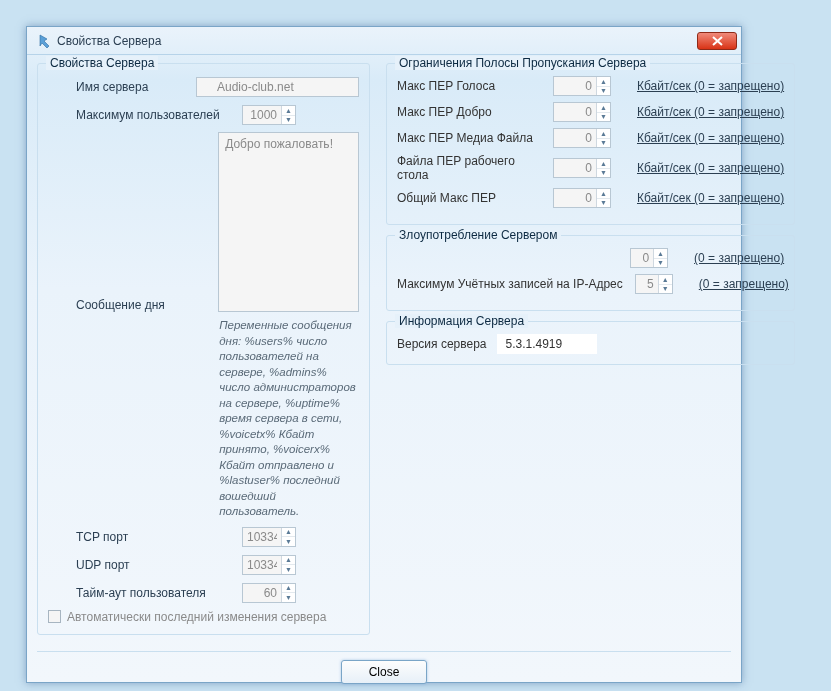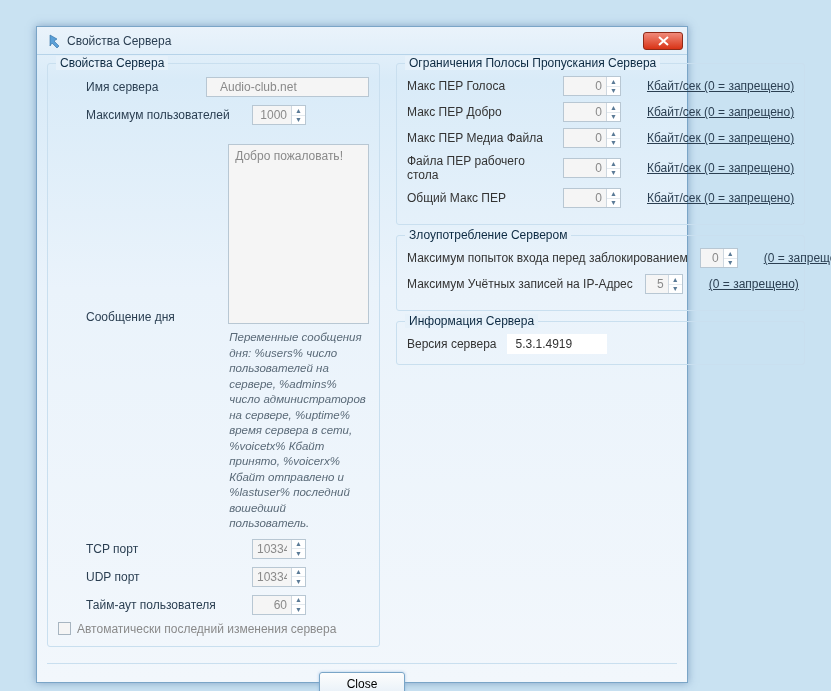--- a/index.html
+++ b/index.html
@@ -8,23 +8,23 @@
     font-family: "Segoe UI", Tahoma, sans-serif;
     font-size: 12px;
     color: #333;
     background: #c9e2f2;
     width: 831px;
     height: 691px;
     overflow: hidden;
   }
   .window {
     position: absolute;
-    left: 36px;
+    left: 26px;
     top: 26px;
-    width: 652px;
+    width: 716px;
     height: 657px;
     background: linear-gradient(#eaf3fb, #d9ebf8 8%, #eaf3fb 40%, #f2f7fc);
     border: 1px solid #7aa5c7;
     box-shadow: 0 0 8px rgba(60,100,150,0.5);
   }
   .titlebar {
     height: 28px;
     display: flex;
     align-items: center;
     padding: 0 4px 0 8px;
@@ -83,36 +83,35 @@
     min-height: 22px;
   }
   .row .label {
     font-size: 12px;
     color: #2b3f52;
   }
   .col-left .row .label { width: 160px; margin-left: 28px; }
   input[type=text], textarea {
     font: inherit;
     border: 1px solid #b8c7d3;
-    padding: 2px 13px;
+    padding: 2px 20px;
     height: 20px;
     background: #fff;
     color:#666;
   }
   input[type=text][disabled], textarea[disabled], .spin.disabled input {
     background: #f5f5f5;
     color: #8a8a8a;
   }
   textarea {
     height: 180px;
     width: 163px;
     resize: none;
     line-height: 1.3;
     padding: 4px 6px;
-    margin-top: 12px;
   }
   .spin {
     display:flex;
     border:1px solid #b8c7d3;
     background:#fff;
     height:20px;
   }
   .spin input {
     border:none; outline:none; width: 38px; text-align:right;
     padding: 0 4px; font:inherit; background:transparent; color:#666;
@@ -323,21 +322,20 @@
                 </div>
             </div>
             <span class="unit">Кбайт/сек (0 = запрещено)</span>
           </div>
         </div>
 
         <div class="groupbox">
           <div class="legend">Злоупотребление Сервером</div>
 
           <div class="abuse-row">
-            <span class="label">Максимум попыток входа перед заблокированием</span>
             <span class="fill"></span>
             <div class="spin disabled">
               <input disabled="" value="0" style="">
               <div class="arrows">
                   <div>▲</div>
                   <div>▼</div>
                 </div>
             </div>
             <span class="unit">(0 = запрещено)</span>
           </div>

